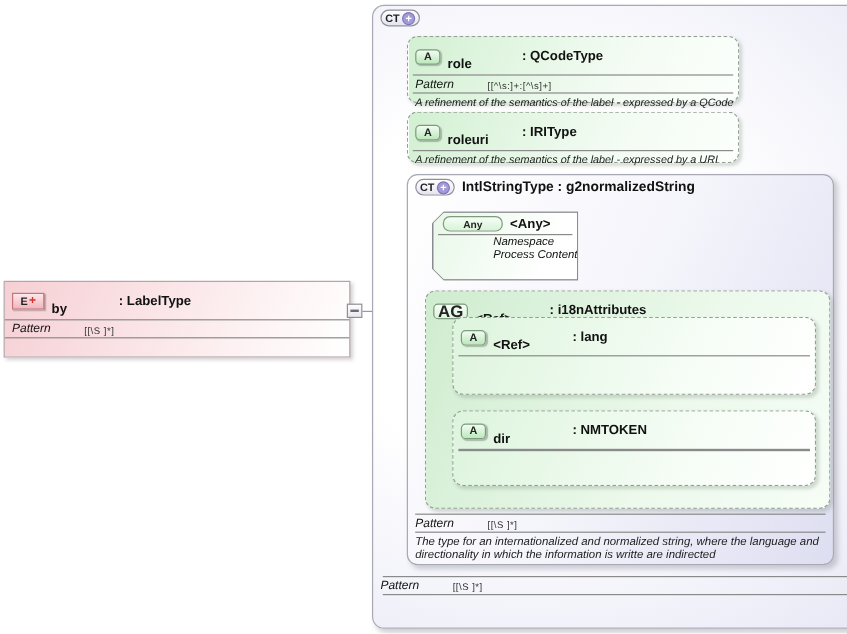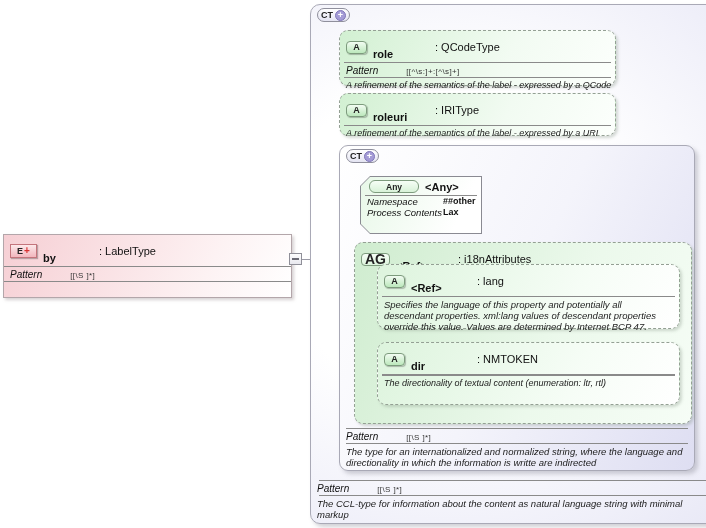--- a/index.html
+++ b/index.html
@@ -34,21 +34,21 @@
   .any-inner{position:absolute;inset:1px;
     clip-path:polygon(9px 0,100% 0,100% 100%,9px 100%,0 calc(100% - 9px),0 9px);
     background:linear-gradient(115deg,#e8f8e8,#ffffff 80%);}
 
   
   .hdr{display:flex;align-items:center;gap:6px;padding:3px 6px 2px 6px;
        font-weight:700;font-size:11px;white-space:nowrap;}
   .hdr .name{min-width:50px;margin-top:14px;}
   .hdr .name.w56{min-width:56px;}
   .hdr .name.w60{min-width:60px;}
-  .hdr .type{font-weight:400;}
+  .hdr .type{font-weight:700;}
   .title{font-size:11.5px;font-weight:700;}
 
   
   .badge{display:inline-flex;align-items:center;justify-content:center;
          font-weight:700;box-sizing:border-box;flex:none;color:#222;}
   .e-badge{width:27px;height:14px;border:1px solid #c4747c;font-size:9px;gap:1px;
            background:linear-gradient(#fce8ea,#f2b6bd);box-shadow:1px 1px 1px rgba(0,0,0,.25);}
   .e-badge .plus{color:#d93030;font-size:10px;font-weight:700;line-height:10px;}
   .ct-badge{height:14px;padding:0 3px;border:1px solid #8f8f9c;border-radius:7px;gap:2px;
             background:linear-gradient(#ffffff,#e4e4f2);font-size:9px;}
@@ -64,21 +64,21 @@
   
   .hline{border-top:1px solid #8a8a8a;margin:0 4px;}
   .hline.full{margin:0;}
   .patrow{display:flex;align-items:flex-end;gap:12px;padding:1px 6px;height:12px;}
   .patlabel,.enumlabel,.kv .k{font-style:italic;font-size:10px;color:#111;}
   .patval{font-size:8px;color:#333;letter-spacing:.4px;padding-left:16px;}
   .desc{font-style:italic;font-size:9.5px;line-height:11px;color:#1c1c1c;
         padding:2px 8px 2px 6px;overflow:hidden;}
   .desc.one{white-space:nowrap;font-size:9px;}
   .kv{display:flex;padding:0 6px;font-size:9.5px;line-height:11px;}
-  .kv .k{font-size:9.5px;width:76px;flex:none;}
+  .kv .k{font-size:9.5px;width:76px;flex:none;margin-left:44px;}
   .kv .v{font-weight:700;font-size:9px;}
   .enumrow{display:flex;gap:14px;padding:1px 6px;}
   .enumvals{font-weight:700;font-size:9px;line-height:10px;}
   .enumvals span{display:block;}
   .botblock{position:absolute;left:0;right:0;}
 </style>
 </head>
 <body>
 
 <div class="cline" style="left:302px;top:259px;width:9px;height:1px;"></div>
@@ -145,20 +145,21 @@
     <div class="hline"></div>
     <div class="desc one">A refinement of the semantics of the label - expressed by a URI</div>
   </div>
 
   <div class="abs ctbox" id="inner-ct" style="left:28px;top:140px;width:356px;height:326px;">
     <div class="hdr">
       <span class="badge ct-badge">
         <span>CT</span>
         <span class="plus">+</span>
       </span>
+      <span class="title">IntlStringType : g2normalizedString</span>
     </div>
 
     <div class="abs any-shape" style="left:20px;top:30px;width:122px;height:58px;">
       <div class="any-inner">
         <div class="hdr" style="padding-left:8px;">
           <span class="badge any-badge">Any</span>
           <span>&lt;Any&gt;</span>
         </div>
         <div class="hline"></div>
         <div class="kv">
@@ -179,32 +180,30 @@
         <span class="type">: i18nAttributes</span>
       </div>
 
       <div class="abs attrbox green3" style="left:22px;top:21px;width:303px;height:65px;">
         <div class="hdr">
           <span class="badge a-badge">A</span>
           <span class="name w60">&lt;Ref&gt;</span>
           <span class="type">: lang</span>
         </div>
         <div class="hline"></div>
-        <div class="desc">Specifies the language of this property and potentially all descendant properties. xml:lang values of descendant properties override this value. Values are determined by Internet BCP 47.</div>
       </div>
 
       <div class="abs attrbox green3" style="left:22px;top:99px;width:303px;height:63px;">
         <div class="hdr">
           <span class="badge a-badge">A</span>
           <span class="name w60">dir</span>
           <span class="type">: NMTOKEN</span>
         </div>
         <div class="hline"></div>
         <div class="hline"></div>
-        <div class="desc one">The directionality of textual content (enumeration: ltr, rtl)</div>
       </div>
     </div>
 
     <div class="botblock" style="top:282px;">
       <div class="hline" style="margin:0 6px;"></div>
       <div class="patrow">
         <span class="patlabel">Pattern</span>
         <span class="patval">[[\S ]*]</span>
       </div>
       <div class="hline" style="margin:0 6px;"></div>
@@ -212,15 +211,14 @@
     </div>
   </div>
 
   <div class="botblock" style="top:475px;">
     <div class="hline" style="margin:0 8px;"></div>
     <div class="patrow">
       <span class="patlabel">Pattern</span>
       <span class="patval">[[\S ]*]</span>
     </div>
     <div class="hline" style="margin:0 8px;"></div>
-    <div class="desc" style="max-width:380px;">The CCL-type for information about the content as natural language string with minimal markup</div>
   </div>
 </div>
 
 </body></html>

